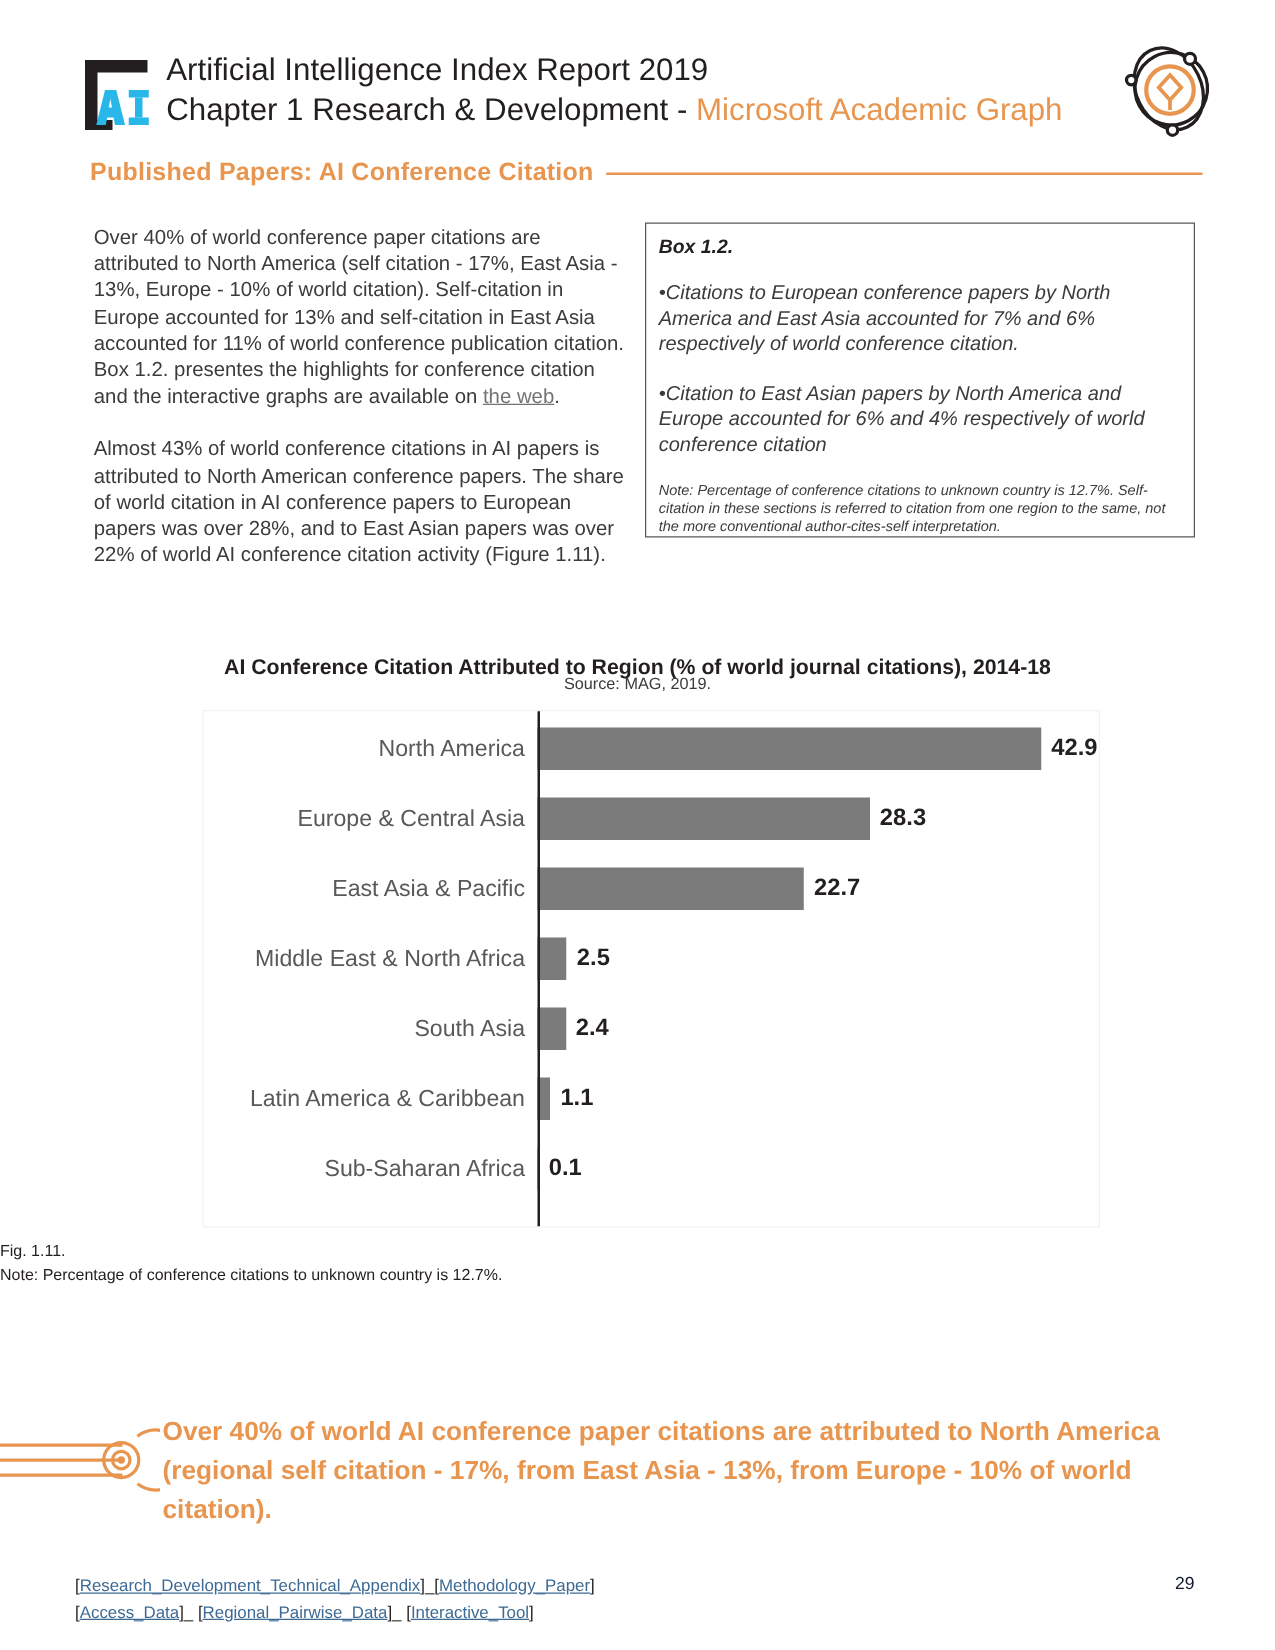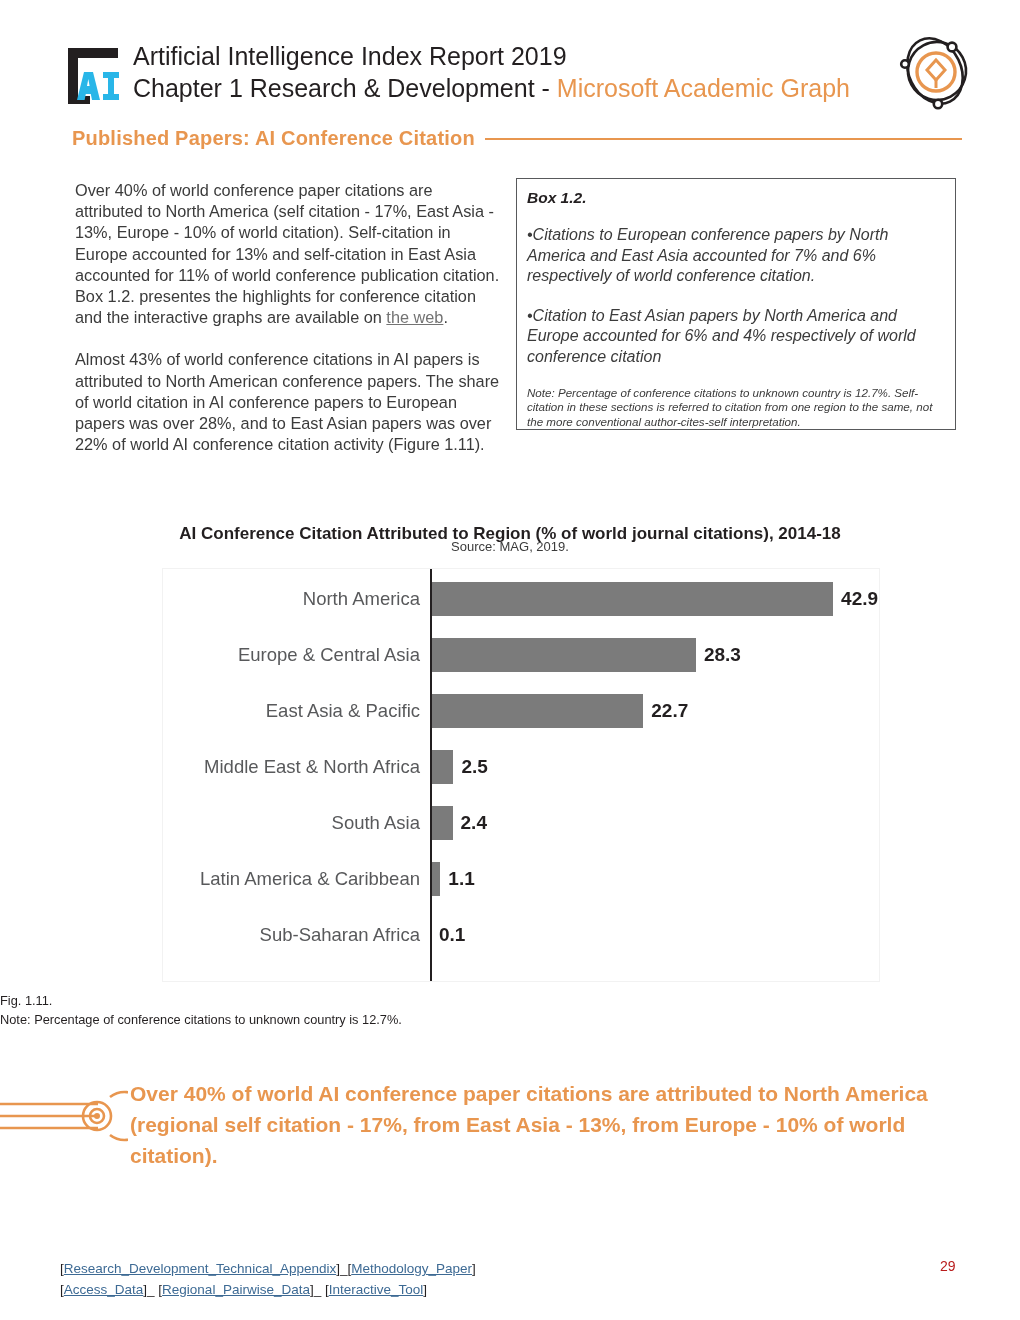--- a/index.html
+++ b/index.html
@@ -210,21 +210,21 @@
     width: 1020px;
     text-align: left;
     font-size: 12.8px;
     color: #231f20;
     line-height: 19px;
   }
 
   
   #callout {
     position: absolute;
-    left: 0; top: 1078px;
+    left: 0; top: 1130px;
     width: 1020px;
     height: 110px;
   }
   #callout-icon {
     position: absolute;
     left: 0px; top: 1px;
     width: 128px; height: 74px;
   }
   #callout-text {
     position: absolute;
@@ -249,21 +249,21 @@
     white-space: nowrap;
   }
   .flink {
     color: #3d6a94;
     text-decoration: underline;
   }
   #page-number {
     position: absolute;
     left: 940px; top: 1258px;
     font-size: 14px;
-    color: #b91c1c;
+    color: #0f172a;
   }
 </style>
 </head>
 <body>
 
 <div id="header">
 
   <div id="ai-logo">
     <svg width="66" height="68" viewBox="0 0 66 68">
       <path d="M8 10 L58 10 L58 20 L18 20 L18 58 L30 58 L30 66 L8 66 Z" fill="#231f20"></path>

